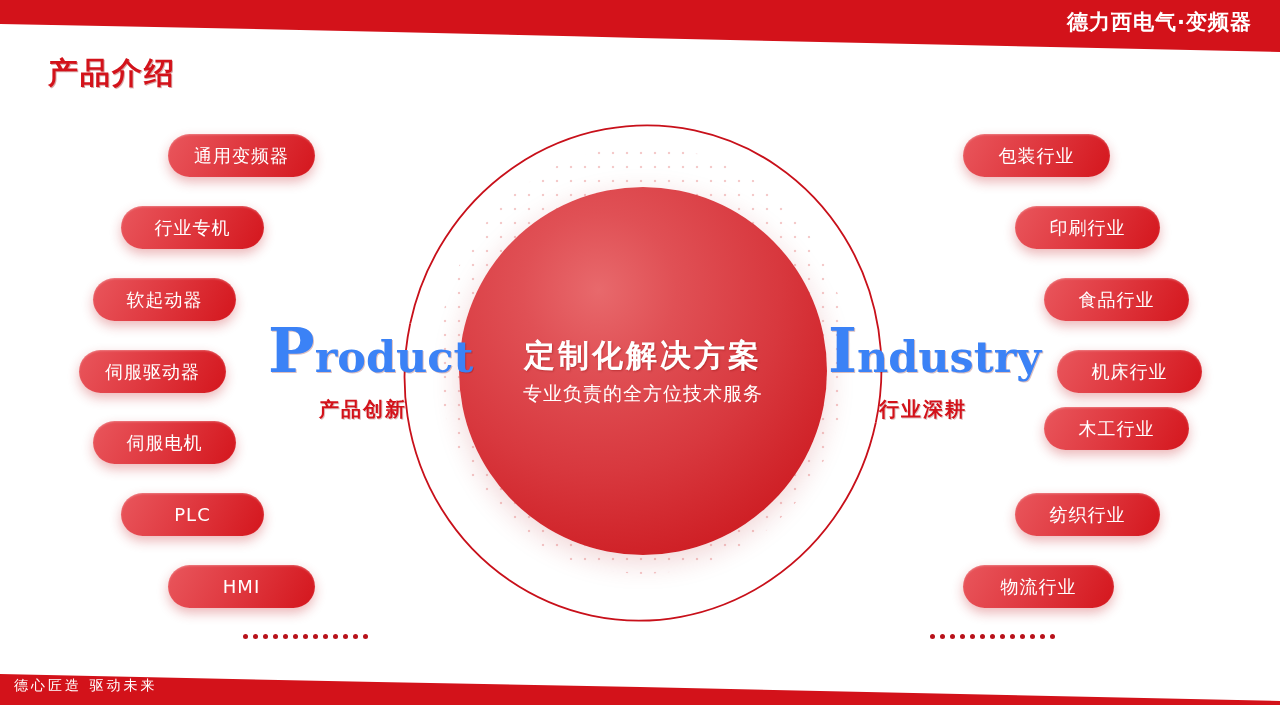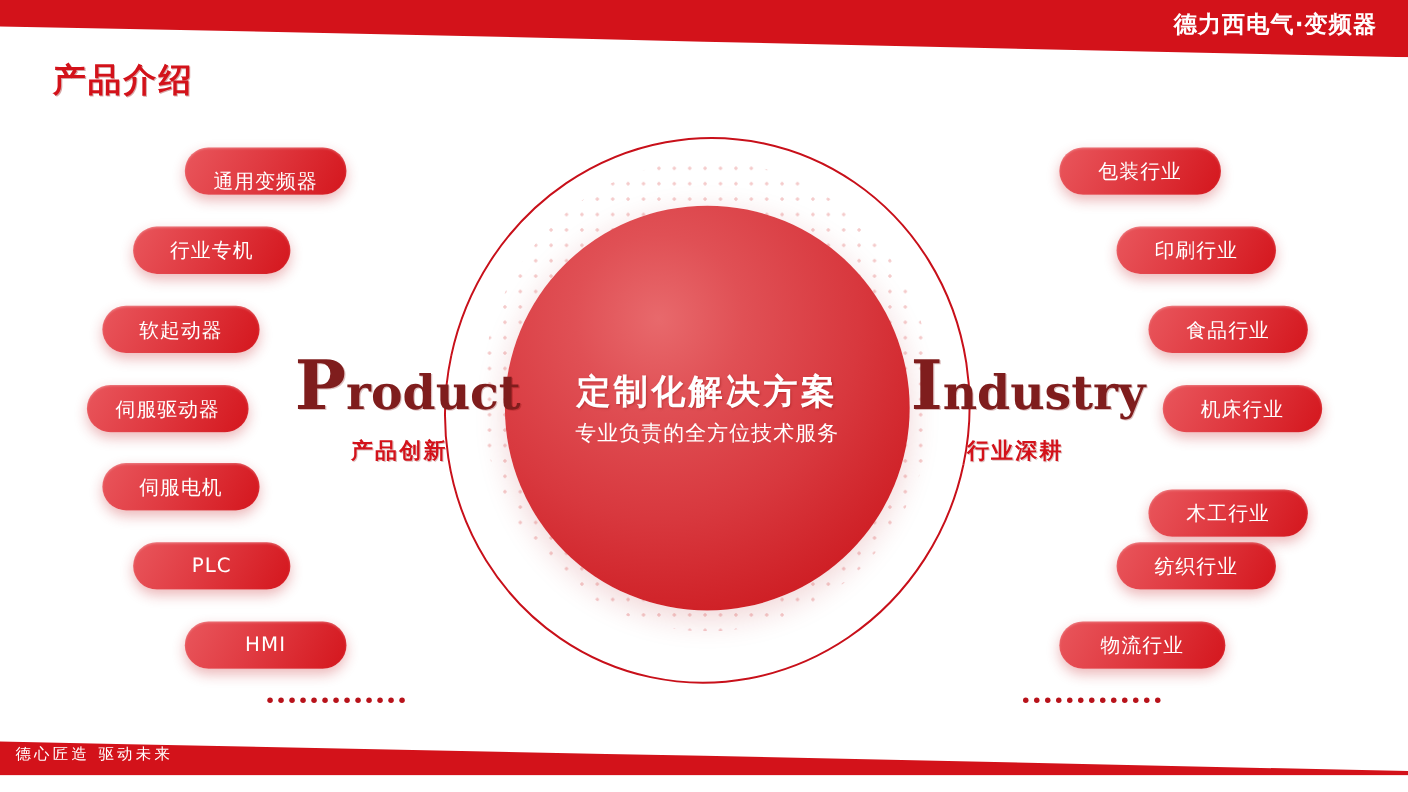--- a/index.html
+++ b/index.html
@@ -41,21 +41,21 @@
   .core-text{position:absolute;left:76px;top:183px;width:368px;height:368px;transform:translateY(-84px);
              display:flex;flex-direction:column;align-items:center;justify-content:center;gap:4px;}
   .core-title{color:#ffffff;font-size:31px;font-weight:bold;letter-spacing:3px;
               font-family:"DejaVu Sans","Liberation Sans",sans-serif;
               text-shadow:1px 1px 2px rgba(130,0,0,.35);}
   .core-sub{color:#ffffff;font-size:19px;letter-spacing:1px;
             font-family:Liberation Sans, sans-serif;}
 
   
   .side-head{position:absolute;text-align:center;white-space:nowrap;}
-  .side-head .word{font-family:"DejaVu Serif","Liberation Serif",serif;font-weight:bold;color:#7f1d1d;
+  .side-head .word{font-family:"DejaVu Serif","Liberation Serif",serif;font-weight:bold;color:#3b82f6;
                    font-size:43px;line-height:1;text-shadow:1px 1px 0 rgba(120,0,0,.25);}
   .side-head .word .cap{font-size:62px;}
   .side-head .cn{margin-top:14px;font-size:20px;font-weight:bold;color:#d3121a;letter-spacing:2px;
                  font-family:"DejaVu Sans","Liberation Sans",sans-serif;
                  text-shadow:1px 1px 0 rgba(120,0,0,.25);}
   #head-product{left:268px;top:320px;width:190px;}
   #head-industry{left:828px;top:320px;width:190px;}
 
   
   .pill{position:absolute;height:43px;border-radius:22px;display:flex;align-items:center;
@@ -105,21 +105,21 @@
     <div class="word"><span class="cap">P</span><span>roduct</span></div>
     <div class="cn">产品创新</div>
   </div>
 
   <div class="side-head" id="head-industry">
     <div class="word"><span class="cap">I</span><span>ndustry</span></div>
     <div class="cn">行业深耕</div>
   </div>
 
   <div id="left-pills">
-      <div class="pill" style="left: 168px; top: 134px; width: 147px; align-items: flex-end;">
+      <div class="pill" style="left: 168px; top: 134px; width: 147px;">
         <span>通用变频器</span>
       </div>
       <div class="pill" style="left: 121px; top: 206px; width: 143px;">
         <span>行业专机</span>
       </div>
       <div class="pill" style="left: 93px; top: 278px; width: 143px;">
         <span>软起动器</span>
       </div>
       <div class="pill" style="left: 79px; top: 350px; width: 147px;">
         <span>伺服驱动器</span>
@@ -140,21 +140,21 @@
       </div>
       <div class="pill" style="left: 1015px; top: 206px; width: 145px;">
         <span>印刷行业</span>
       </div>
       <div class="pill" style="left: 1044px; top: 278px; width: 145px;">
         <span>食品行业</span>
       </div>
       <div class="pill" style="left: 1057px; top: 350px; width: 145px;">
         <span>机床行业</span>
       </div>
-      <div class="pill" style="left: 1044px; top: 445px; width: 145px; justify-content: center;">
+      <div class="pill" style="left: 1044px; top: 407px; width: 145px; justify-content: center;">
         <span>木工行业</span>
       </div>
       <div class="pill" style="left: 1015px; top: 493px; width: 145px;">
         <span>纺织行业</span>
       </div>
       <div class="pill" style="left: 963px; top: 565px; width: 151px;">
         <span>物流行业</span>
       </div>
     </div>
 

